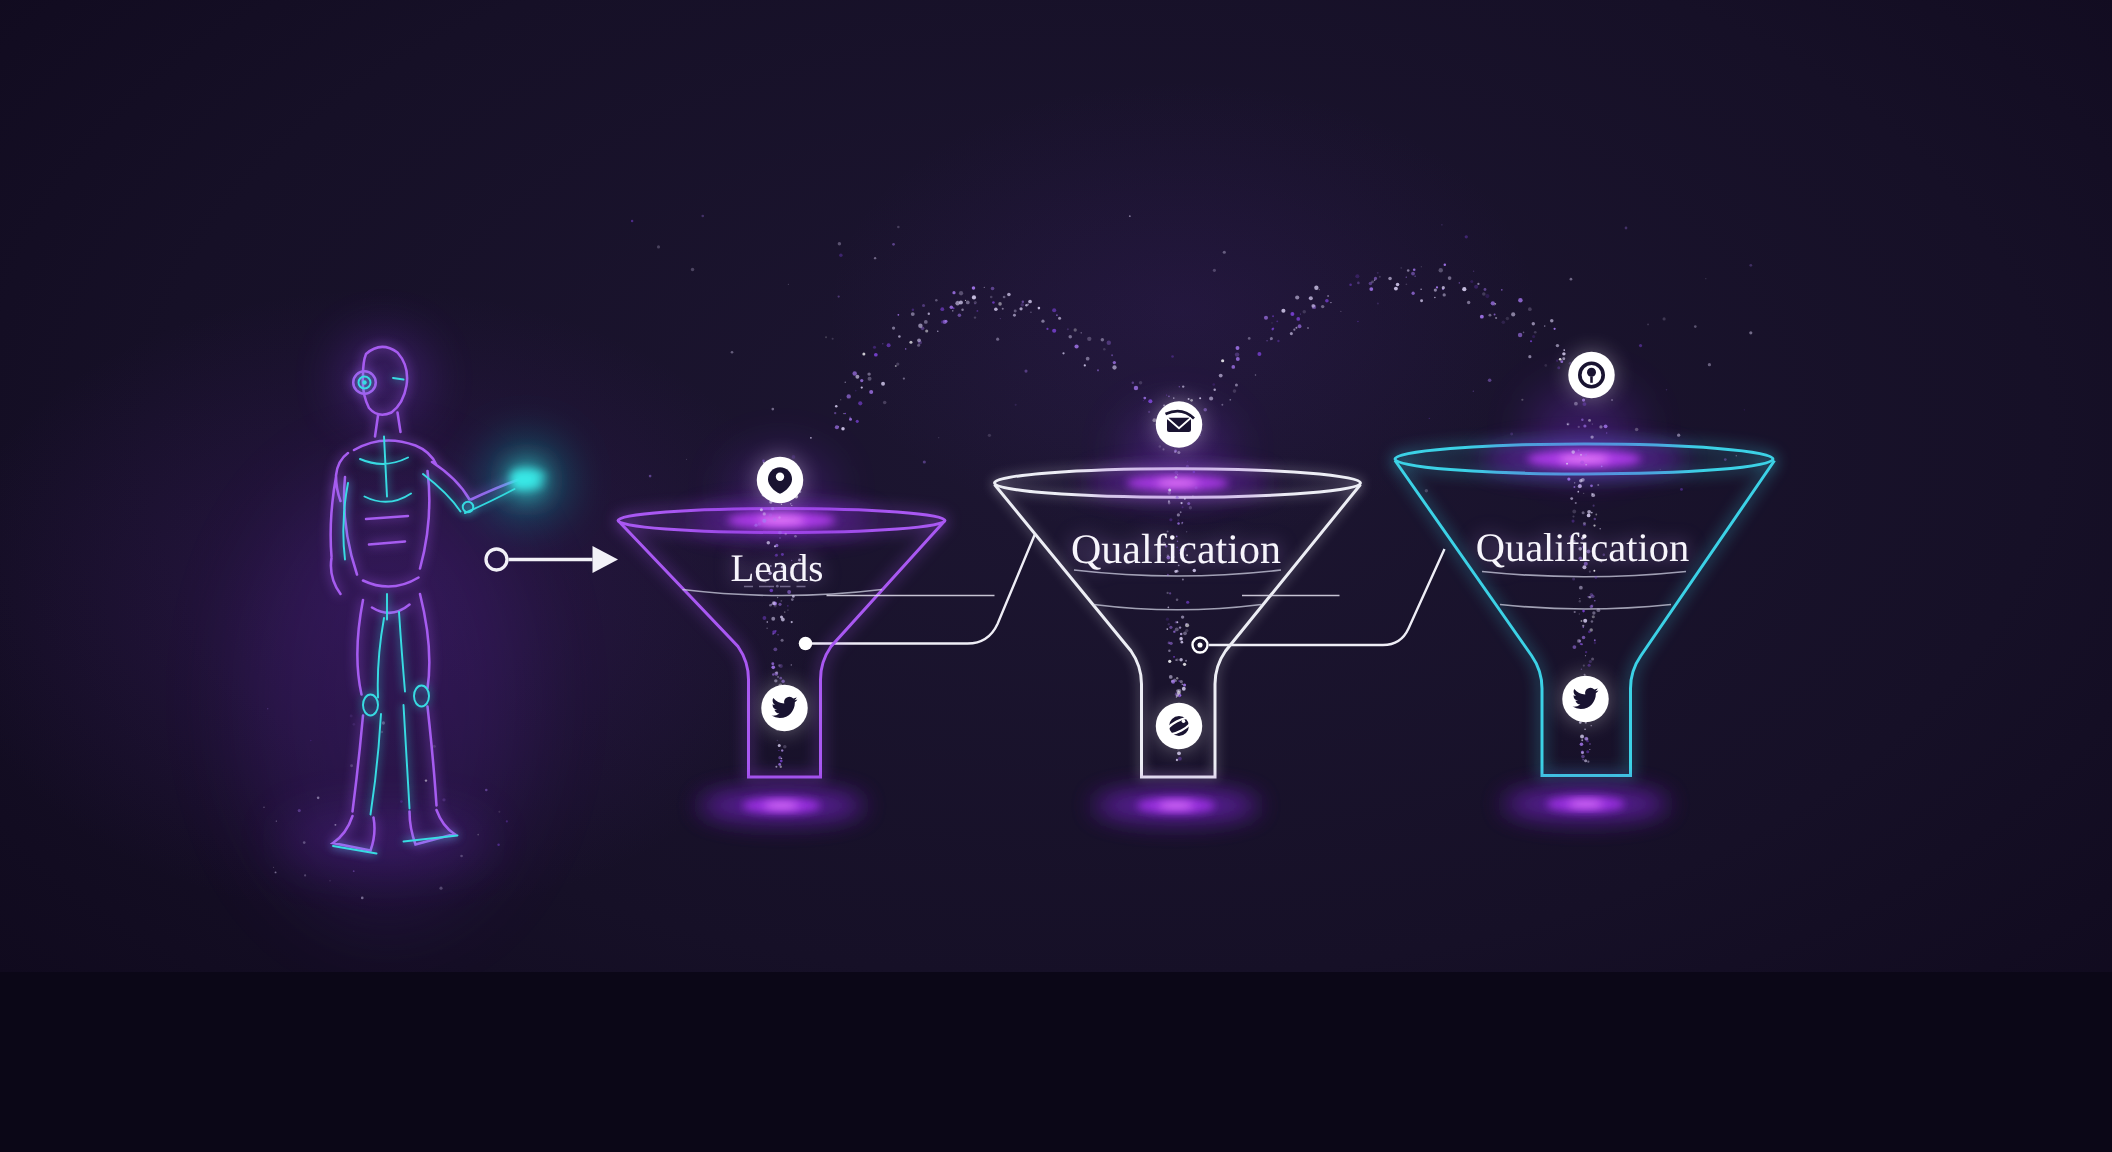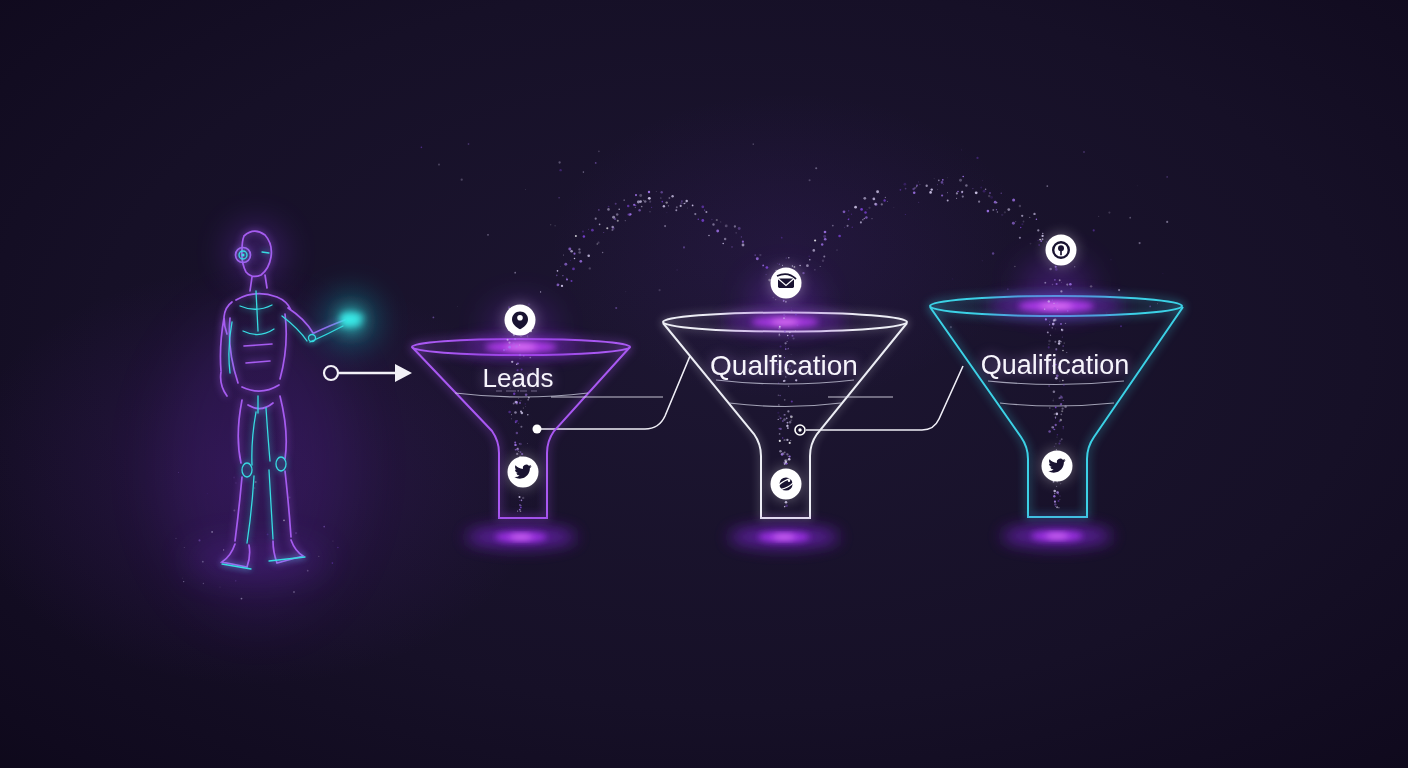--- a/index.html
+++ b/index.html
@@ -1,18 +1,18 @@
 <!DOCTYPE html>
 <html><head>
 <meta charset="utf-8">
 <style>
   html,body{margin:0;padding:0;background:#0b0717;}
   .stage{
-    position:relative;width:1408px;height:768px;overflow:hidden;
-    font-family:Liberation Sans, sans-serif;
+    position:relative;width:1408px;height:648px;overflow:hidden;
+    font-family:Liberation Serif, serif;
     background:
       radial-gradient(420px 300px at 18% 62%, rgba(109,40,180,0.20), rgba(109,40,180,0) 70%),
       radial-gradient(340px 220px at 56% 32%, rgba(96,44,170,0.12), rgba(96,44,170,0) 70%),
       radial-gradient(1150px 660px at 52% 45%, #1d1632 0%, #161027 55%, #100a1e 84%, #0b0717 100%);
   }
   svg{position:absolute;inset:0;display:block;}
   .funnel-line{fill:none;stroke-width:2;}
   .glow-purple{filter:drop-shadow(0 0 5px rgba(169,88,242,0.85));}
   .glow-white{filter:drop-shadow(0 0 4px rgba(240,240,250,0.55));}
   .glow-cyan{filter:drop-shadow(0 0 5px rgba(60,210,230,0.85));}

